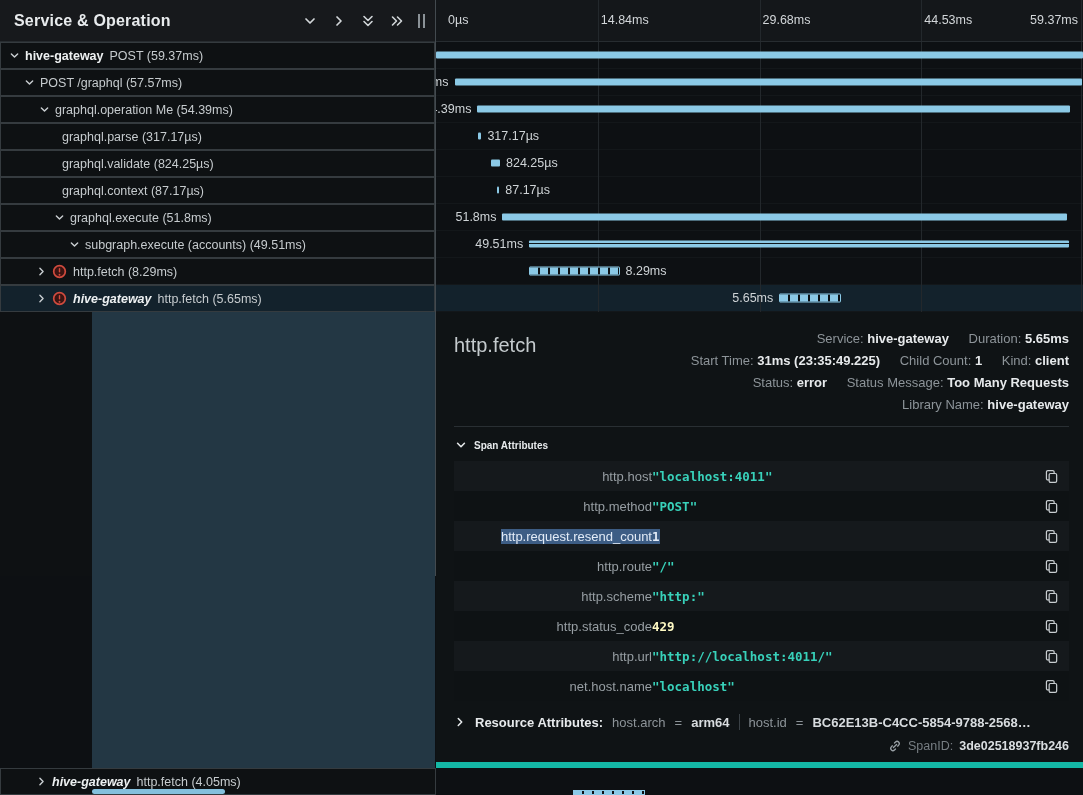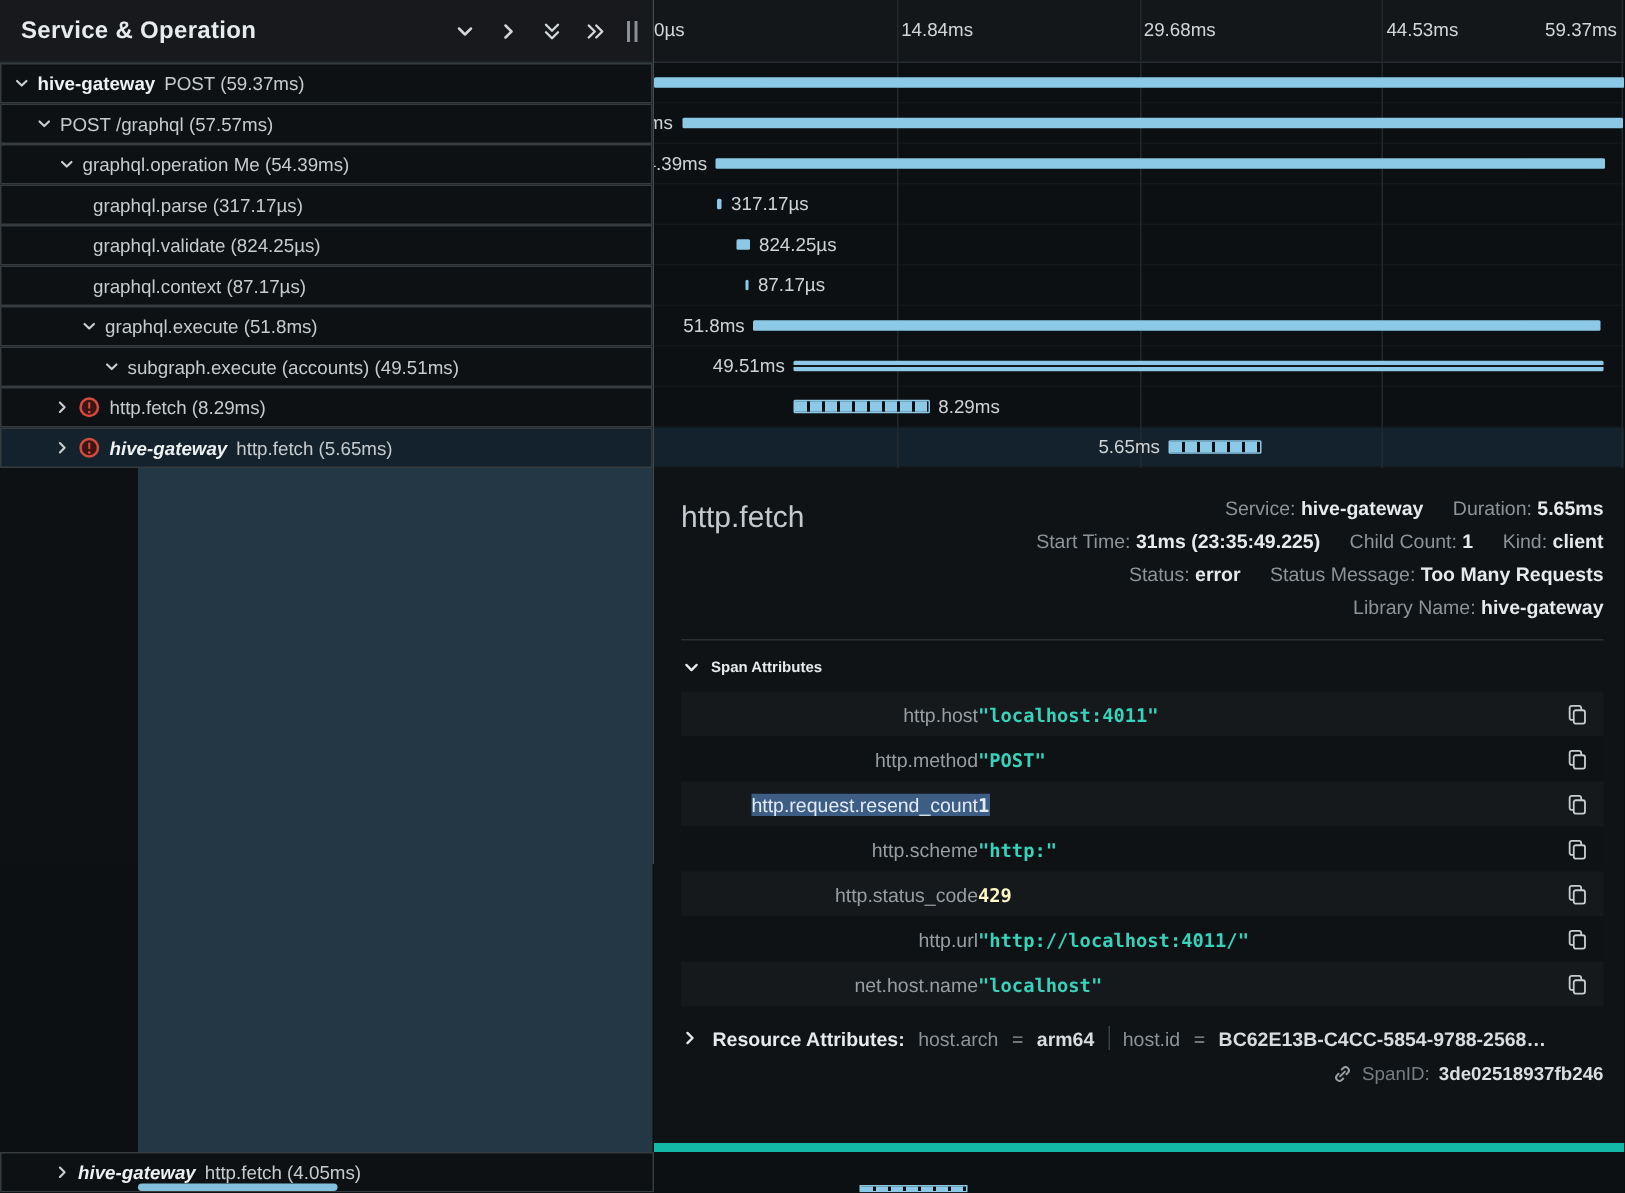--- a/index.html
+++ b/index.html
@@ -28,21 +28,21 @@
   .err { width:15px; height:15px; flex:none; margin-right:6px; }
 
   .expanded-region { position:absolute; left:92px; top:312px; width:343px; height:456px; background:#233744; }
   .bottom-tree-row { position:absolute; left:0; top:768px; width:436px; }
   .h-scrollbar { position:absolute; left:92px; top:789px; width:133px; height:5px; background:#84c0dd; border-radius:3px; z-index:6; cursor:pointer; }
 
   
   .right { position:absolute; left:436px; top:0; width:647px; height:795px; background:#0d1013; }
   .ruler { position:relative; height:42px; background:#14171a; border-bottom:1px solid #272c30; overflow:hidden; }
   .tick { position:absolute; top:13px; font-size:12.5px; color:#d2d6d9; z-index:2; }
-  .t0{left:0} .t1{left:calc(25% + 3px)} .t2{left:calc(50% + 3px)} .t3{left:calc(75% + 3px)} .t4{right:5px}
+  .t0{left:12px} .t1{left:calc(25% + 3px)} .t2{left:calc(50% + 3px)} .t3{left:calc(75% + 3px)} .t4{right:5px}
   .grids { position:absolute; inset:0; pointer-events:none; z-index:1; }
   .g { position:absolute; top:0; bottom:0; width:1px; background:#23282c; }
   .g1{left:25%} .g2{left:50%} .g3{left:75%} .g4{right:1px}
 
   .wf-rows { position:relative; height:270px; }
   .wf-row { position:relative; height:27px; overflow:hidden; border-bottom:1px solid #13171a; }
   .wf-row.selected { background:#13222c; }
   .bar { position:absolute; top:50%; transform:translateY(-50%); height:7px; background:#8bc9e6; border-radius:1px; z-index:2; cursor:pointer; }
   .bar.split { background:linear-gradient(180deg,#8bc9e6 0 3px,#10181c 3px 4px,#8bc9e6 4px 7px); }
   .bar.striped { height:9px; border:1px solid #8bc9e6;
@@ -336,20 +336,30 @@
           <span class="attr-key"><span class="k hl">http.request.resend_count</span></span>
           <span class="attr-val"><span class="v num hl">1</span></span>
           <span class="copy-btn">
               <svg width="15" height="15" viewBox="0 0 16 16" fill="none" stroke="currentColor" stroke-width="1.3">
                 <rect x="5.5" y="4.8" width="8" height="9.5" rx="1.5"></rect>
                 <path d="M10.8 4.8V3.2a1.5 1.5 0 0 0-1.5-1.5H4.1a1.5 1.5 0 0 0-1.5 1.5v7a1.5 1.5 0 0 0 1.5 1.5h1.4"></path>
               </svg>
             </span>
         </div>
         <div class="attr-row">
+          <span class="attr-key"><span class="k">http.route</span></span>
+          <span class="attr-val"><span class="v str">"/"</span></span>
+          <span class="copy-btn">
+              <svg width="15" height="15" viewBox="0 0 16 16" fill="none" stroke="currentColor" stroke-width="1.3">
+                <rect x="5.5" y="4.8" width="8" height="9.5" rx="1.5"></rect>
+                <path d="M10.8 4.8V3.2a1.5 1.5 0 0 0-1.5-1.5H4.1a1.5 1.5 0 0 0-1.5 1.5v7a1.5 1.5 0 0 0 1.5 1.5h1.4"></path>
+              </svg>
+            </span>
+        </div>
+        <div class="attr-row">
           <span class="attr-key"><span class="k">http.scheme</span></span>
           <span class="attr-val"><span class="v str">"http:"</span></span>
           <span class="copy-btn">
               <svg width="15" height="15" viewBox="0 0 16 16" fill="none" stroke="currentColor" stroke-width="1.3">
                 <rect x="5.5" y="4.8" width="8" height="9.5" rx="1.5"></rect>
                 <path d="M10.8 4.8V3.2a1.5 1.5 0 0 0-1.5-1.5H4.1a1.5 1.5 0 0 0-1.5 1.5v7a1.5 1.5 0 0 0 1.5 1.5h1.4"></path>
               </svg>
             </span>
         </div>
         <div class="attr-row">

